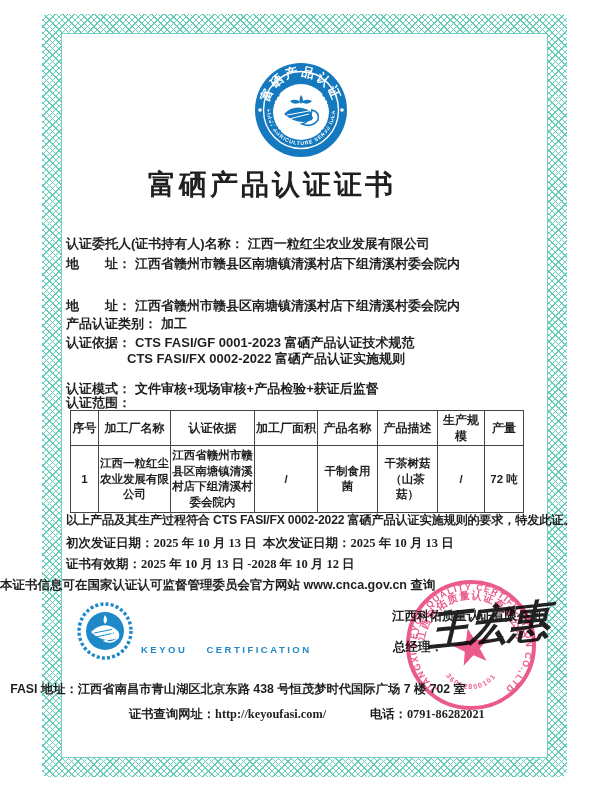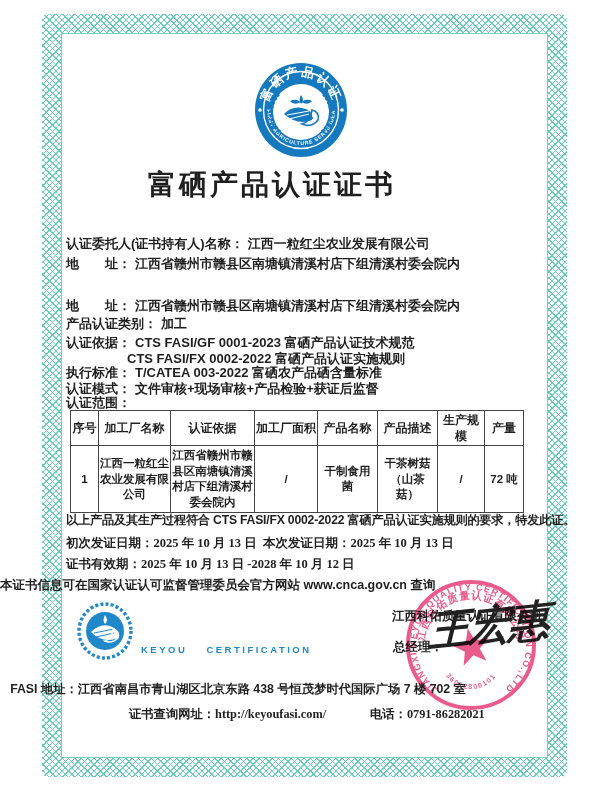--- a/index.html
+++ b/index.html
@@ -98,23 +98,20 @@
     <span class="lbl">地　　址：</span><span>江西省赣州市赣县区南塘镇清溪村店下组清溪村委会院内</span>
   </div>
   <div class="abs line" style="top:316px">
     <span class="lbl">产品认证类别：</span><span>加工</span>
   </div>
   <div class="abs line" style="top:335px">
     <span class="lbl">认证依据：</span><span>CTS FASI/GF 0001-2023 富硒产品认证技术规范</span>
   </div>
   <div class="abs line indent" style="top:351px">
     <span>CTS FASI/FX 0002-2022 富硒产品认证实施规则</span>
-  </div>
-  <div class="abs line" style="top:365px">
-    <span class="lbl">执行标准：</span><span>T/CATEA 003-2022 富硒农产品硒含量标准</span>
   </div>
   <div class="abs line" style="top:381px">
     <span class="lbl">认证模式：</span><span>文件审核+现场审核+产品检验+获证后监督</span>
   </div>
   <div class="abs line" style="top:395px">
     <span class="lbl">认证范围：</span>
   </div>
 
   <table class="scope">
     <colgroup>

